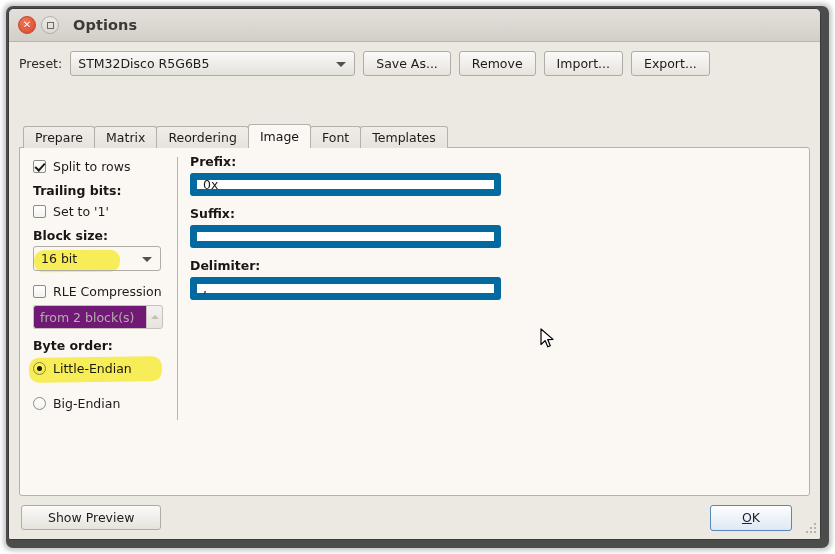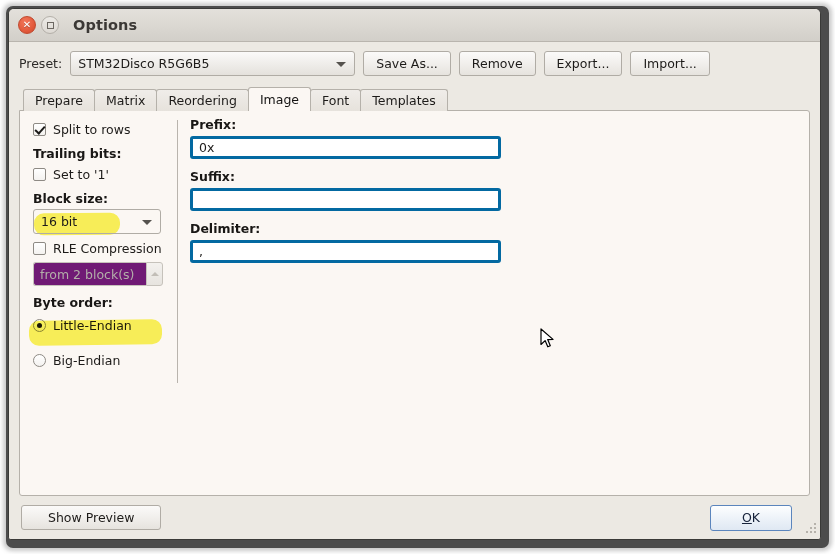--- a/index.html
+++ b/index.html
@@ -155,20 +155,21 @@
 
   
   #tabstrip {
     display: flex;
     align-items: flex-end;
     height: 24px;
     flex: 0 0 24px;
     padding-left: 4px;
     position: relative;
     z-index: 3;
+    margin-top: 37px;
   }
   .tab {
     height: 22px;
     padding: 0 11px;
     font-size: 12.5px;
     color: #1d1b19;
     background: linear-gradient(to bottom, #f0ede9 0%, #e6e2dc 100%);
     border: 1px solid #b5b1aa;
     border-bottom: none;
     border-radius: 3px 3px 0 0;
@@ -338,21 +339,21 @@
   .fld-label {
     font-size: 12.5px;
     font-weight: bold;
     color: #191715;
     margin-bottom: 4px;
   }
   .txtfield {
     width: 311px;
     height: 23px;
     background: #ffffff;
-    border: 3px solid #0369a1;
+    border: 7px solid #0369a1;
     border-radius: 3px;
     font-size: 12.5px;
     color: #1d1b19;
     padding: 0 6px;
     display: flex;
     align-items: center;
     margin-bottom: 10px;
     font-family: inherit;
     cursor: text;
   }
@@ -437,22 +438,22 @@
     <div id="body">
 
       <div id="preset-row">
         <span id="preset-label">Preset:</span>
         <div class="combo" id="preset-combo">
           <span>STM32Disco R5G6B5</span>
           <span class="arrow"></span>
         </div>
         <button class="tbtn">Save As...</button>
         <button class="tbtn">Remove</button>
+        <button class="tbtn">Import...</button>
         <button class="tbtn">Export...</button>
-        <button class="tbtn">Import...</button>
       </div>
 
       <div id="tabstrip">
         <div class="tab">Prepare</div>
         <div class="tab">Matrix</div>
         <div class="tab">Reordering</div>
         <div class="tab active">Image</div>
         <div class="tab">Font</div>
         <div class="tab">Templates</div>
       </div>
@@ -477,21 +478,21 @@
             <span class="ctrl-label">Set to '1'</span>
           </div>
 
           <div class="grp-label">Block size:</div>
 
           <div class="combo" id="blocksize-combo">
             <span>16 bit</span>
             <span class="arrow"></span>
           </div>
 
-          <div class="ctrl-row" style="margin-top:4px">
+          <div class="ctrl-row" style="margin-top:10px">
             <span class="cbox"></span>
             <span class="ctrl-label">RLE Compression</span>
           </div>
 
           <div id="spin-wrap">
             <div id="spin-field">from 2 block(s)</div>
             <div id="spin-btns">
                 <span class="up"></span>
               </div>
           </div>

